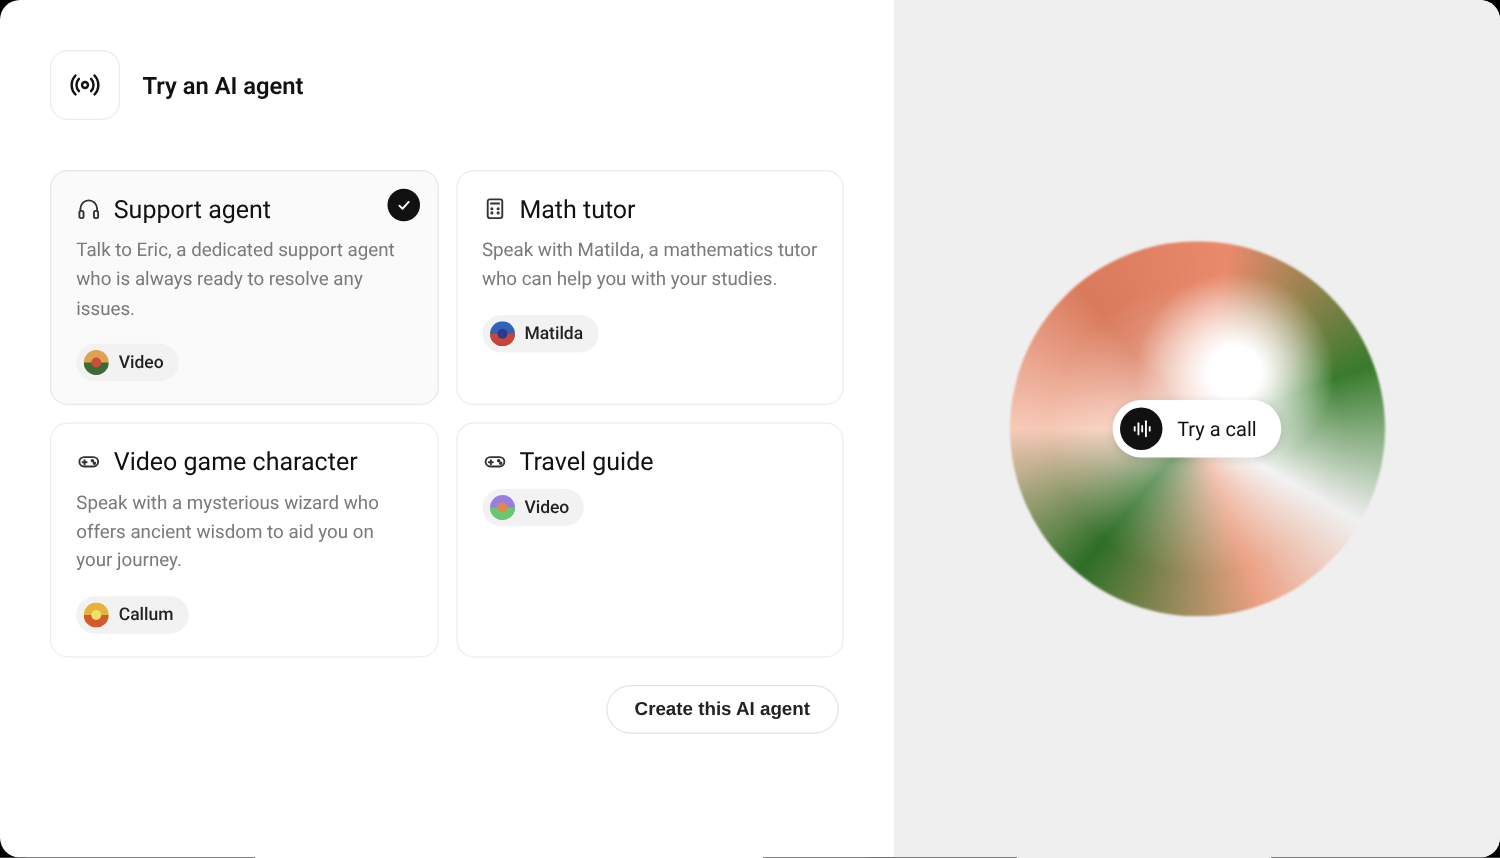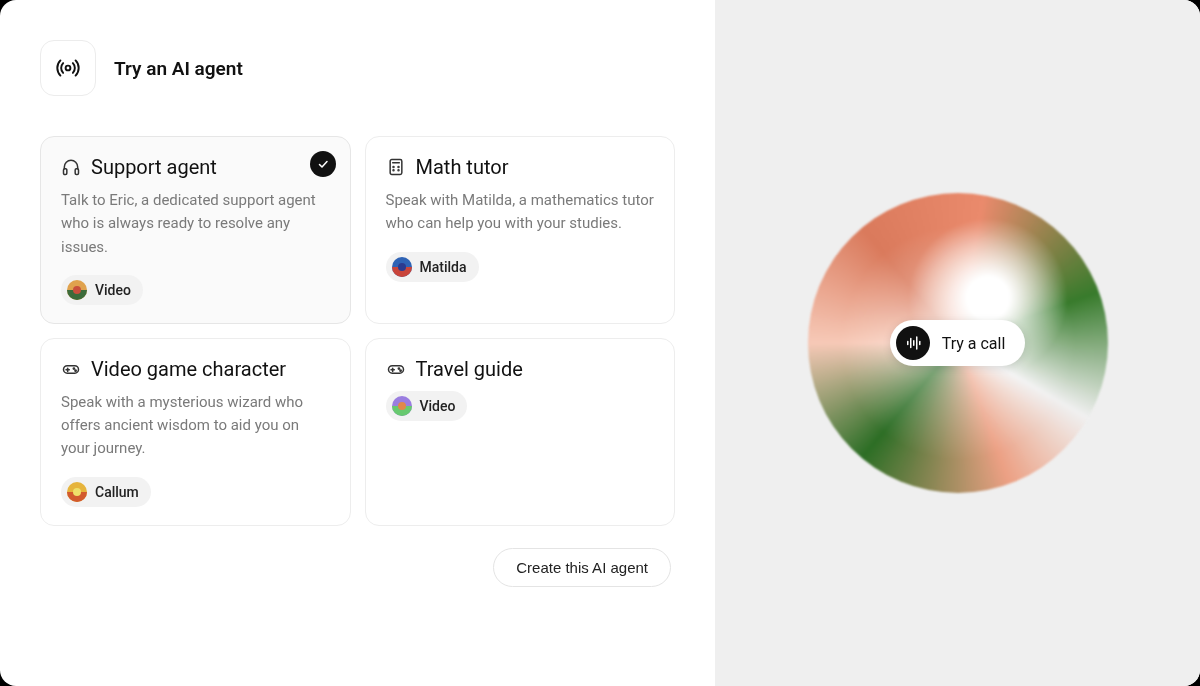--- a/index.html
+++ b/index.html
@@ -101,21 +101,21 @@
   }
   .create-btn {
     align-self:flex-end;
     margin-top: 22px;
     margin-right: 4px;
     border: 1px solid #e4e4e4;
     background:#fff;
     border-radius: 999px;
     padding: 10px 22px;
     font-size: 15px;
-    font-weight: 400;
+    font-weight: 700;
     color:#222;
     cursor:pointer;
   }
   .orb {
     width: 300px; height:300px;
     border-radius:50%;
     position:relative;
     overflow:hidden;
     background: radial-gradient(circle at 60% 35%, #fff 0%, #fff 8%, transparent 30%),
                 conic-gradient(from 10deg at 50% 50%,

